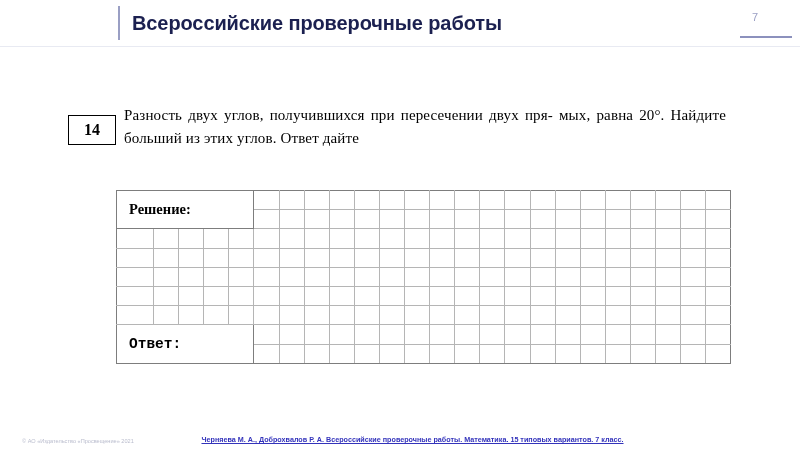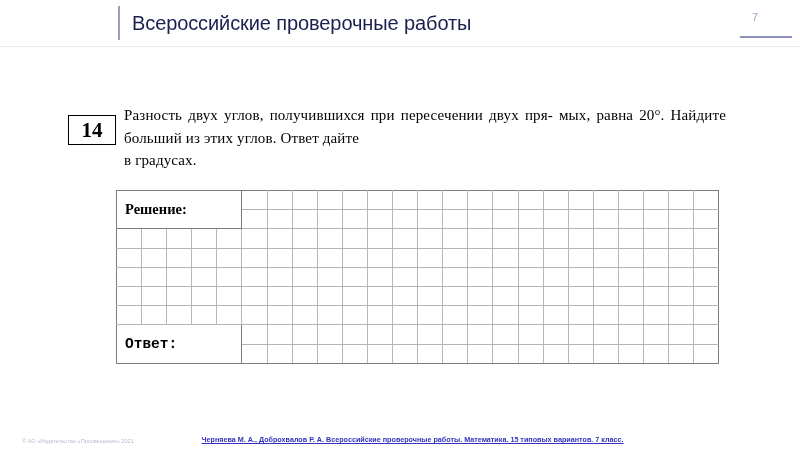--- a/index.html
+++ b/index.html
@@ -65,21 +65,21 @@
     top: 6px;
     width: 2px;
     height: 34px;
     background: #9a9fc4;
   }
   .header-title {
     position: absolute;
     left: 132px;
     top: 12px;
     font-size: 20px;
-    font-weight: normal;
+    font-weight: bold;
     color: #1b2050;
     letter-spacing: -0.1px;
     white-space: nowrap;
     text-align: center;
   }
   .page-number {
     position: absolute;
     right: 42px;
     top: 11px;
     font-size: 11px;
@@ -111,21 +111,21 @@
   }
   .task-number {
     position: absolute;
     left: 0;
     top: 11px;
     width: 48px;
     height: 30px;
     border: 1.6px solid #000000;
     box-sizing: border-box;
     font-family: "Liberation Serif", serif;
-    font-size: 21px;
+    font-size: 16px;
     font-weight: bold;
     color: #000000;
     display: flex;
     align-items: center;
     justify-content: center;
   }
   .task-text {
     position: absolute;
     left: 56px;
     top: 0;
@@ -163,21 +163,21 @@
     font-size: 14.5px;
     color: #000000;
     text-align: left;
     padding-left: 8px;
     white-space: nowrap;
     vertical-align: middle;
   }
   table.grid td.outer-top    { border-top-color: #7d7d7d; }
   table.grid td.outer-bottom { border-bottom-color: #7d7d7d; font-family: Liberation Mono, monospace; }
   table.grid td.outer-right  { border-right-color: #7d7d7d; }
-  table.grid td.outer-left   { border-left-color: #7d7d7d; }
+  table.grid td.outer-left   { border-left-color: #7d7d7d; padding-left: 12px; }
 
   
   .footer-copyright {
     position: absolute;
     left: 22px;
     bottom: 6px;
     font-size: 5.6px;
     color: #b9bccd;
     white-space: nowrap;
   }
@@ -208,21 +208,20 @@
   <div class="page-number">7</div>
   <div class="page-number-rule"></div>
   <div class="header-bottom-rule"></div>
 </div>
 
 <div class="task">
   <div class="task-number">14</div>
   <div class="task-text">
     <span>Разность двух углов, получившихся при пересечении двух пря-</span>
     <span>мых, равна 20°. Найдите больший из этих углов. Ответ дайте</span>
-    <span class="lastline">в градусах.</span>
   </div>
 </div>
 
 <div class="grid-wrap">
   <table class="grid">
     <tbody>
         <tr>
           <td class="label-cell outer-left outer-top" rowspan="2" colspan="5">Решение:</td>
           <td class="outer-top"></td>
           <td class="outer-top"></td>

